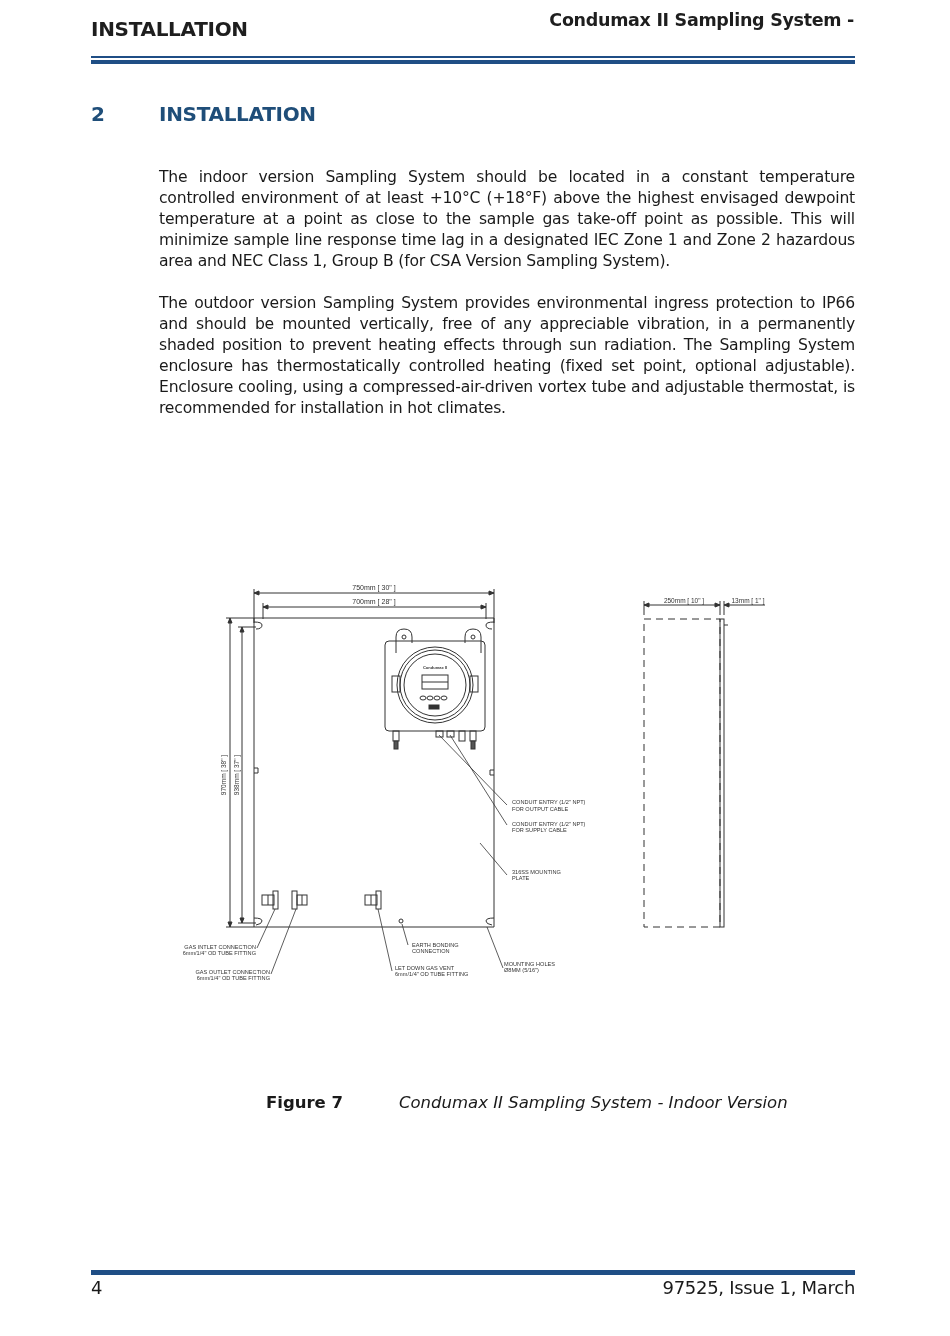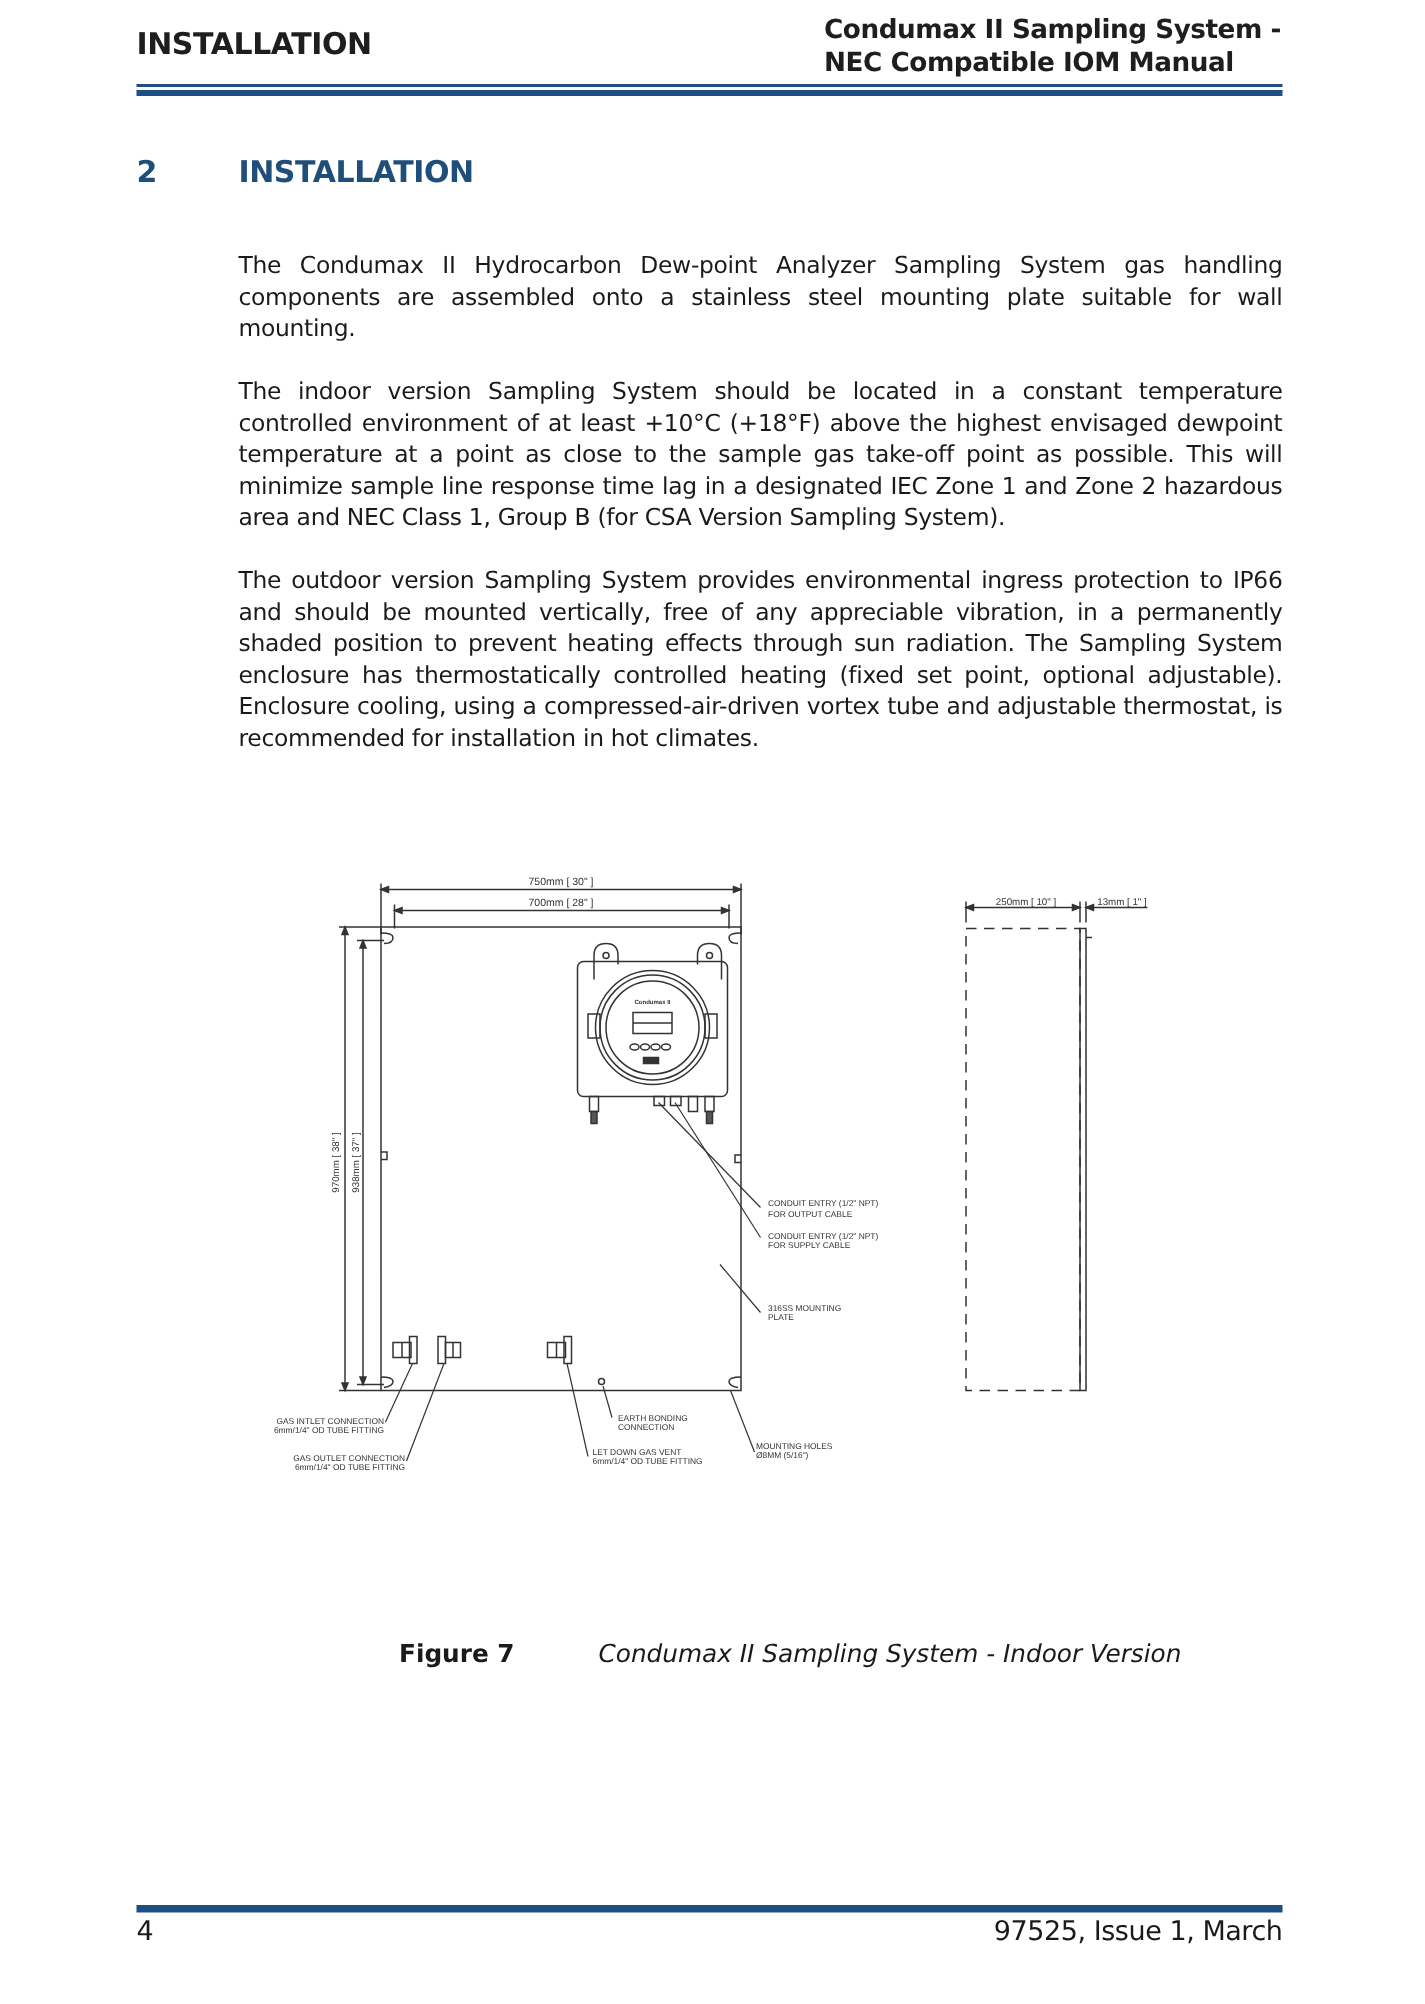--- a/index.html
+++ b/index.html
@@ -1,20 +1,20 @@
 <!DOCTYPE html>
 <html><head>
 <meta charset="utf-8">
 <style>
   html, body { margin: 0; padding: 0; background: #ffffff; }
   body { width: 950px; height: 1336px; position: relative; overflow: hidden;
          font-family: "DejaVu Sans", sans-serif; color: #1a1a1a; }
   .hdr-left { position: absolute; left: 91px; top: 17px; font-size: 20px; font-weight: bold;
               color: #1e1e1e; letter-spacing: -0.3px; }
-  .hdr-right { position: absolute; right: 96px; top: 9px; text-align: left; font-size: 17.5px;
+  .hdr-right { position: absolute; right: 96px; top: 9px; text-align: center; font-size: 17.5px;
                font-weight: bold; color: #1e1e1e; line-height: 22px; letter-spacing: -0.3px; }
   .rule-top-thin { position: absolute; left: 91px; width: 764px; top: 56px; height: 2px; background: #1f4e85; }
   .rule-top-thick { position: absolute; left: 91px; width: 764px; top: 60px; height: 4px; background: #1f4e85; }
   .sec-num { position: absolute; left: 91px; top: 102px; font-size: 20px; font-weight: bold; color: #1f4e79; }
   .sec-title { position: absolute; left: 159px; top: 102px; font-size: 20px; font-weight: bold; color: #1f4e79;
                letter-spacing: -0.3px; }
   .body { position: absolute; left: 159px; width: 696px; top: 167px; font-size: 15.6px; line-height: 21px;
           text-align: justify; color: #1a1a1a; letter-spacing: -0.2px; }
   .body p { margin: 0 0 21px 0; }
   .figure { position: absolute; left: 160px; top: 575px; width: 640px; height: 420px; }
@@ -25,30 +25,28 @@
   .foot-left { position: absolute; left: 91px; top: 1277px; font-size: 18px; }
   .foot-right { position: absolute; right: 95px; top: 1277px; font-size: 18px; letter-spacing: -0.3px; }
   svg text { font-family: "Liberation Sans", sans-serif; }
 </style>
 </head>
 <body>
 
 <div class="hdr-left">INSTALLATION</div>
 <div class="hdr-right">
   <div>Condumax II Sampling System -</div>
-  <div>NEC Compatible IOM Manual</div>
 </div>
 <div class="rule-top-thin"></div>
 <div class="rule-top-thick"></div>
 
 <div class="sec-num">2</div>
 <div class="sec-title">INSTALLATION</div>
 
 <div class="body">
-  <p>The Condumax II Hydrocarbon Dew-point Analyzer Sampling System gas handling components are assembled onto a stainless steel mounting plate suitable for wall mounting.</p>
   <p>The indoor version Sampling System should be located in a constant temperature controlled environment of at least +10°C (+18°F) above the highest envisaged dewpoint temperature at a point as close to the sample gas take-off point as possible. This will minimize sample line response time lag in a designated IEC Zone 1 and Zone 2 hazardous area and NEC Class 1, Group B (for CSA Version Sampling System).</p>
   <p>The outdoor version Sampling System provides environmental ingress protection to IP66 and should be mounted vertically, free of any appreciable vibration, in a permanently shaded position to prevent heating effects through sun radiation. The Sampling System enclosure has thermostatically controlled heating (fixed set point, optional adjustable). Enclosure cooling, using a compressed-air-driven vortex tube and adjustable thermostat, is recommended for installation in hot climates.</p>
 </div>
 
 <div class="figure">
 <svg width="640" height="420" viewBox="0 0 640 420" xmlns="http://www.w3.org/2000/svg" stroke="#333" fill="none" stroke-width="1">
 
   <g>
     <line x1="94" y1="18" x2="334" y2="18"></line>
     <polygon points="94,18 99,16 99,20" fill="#333"></polygon>

